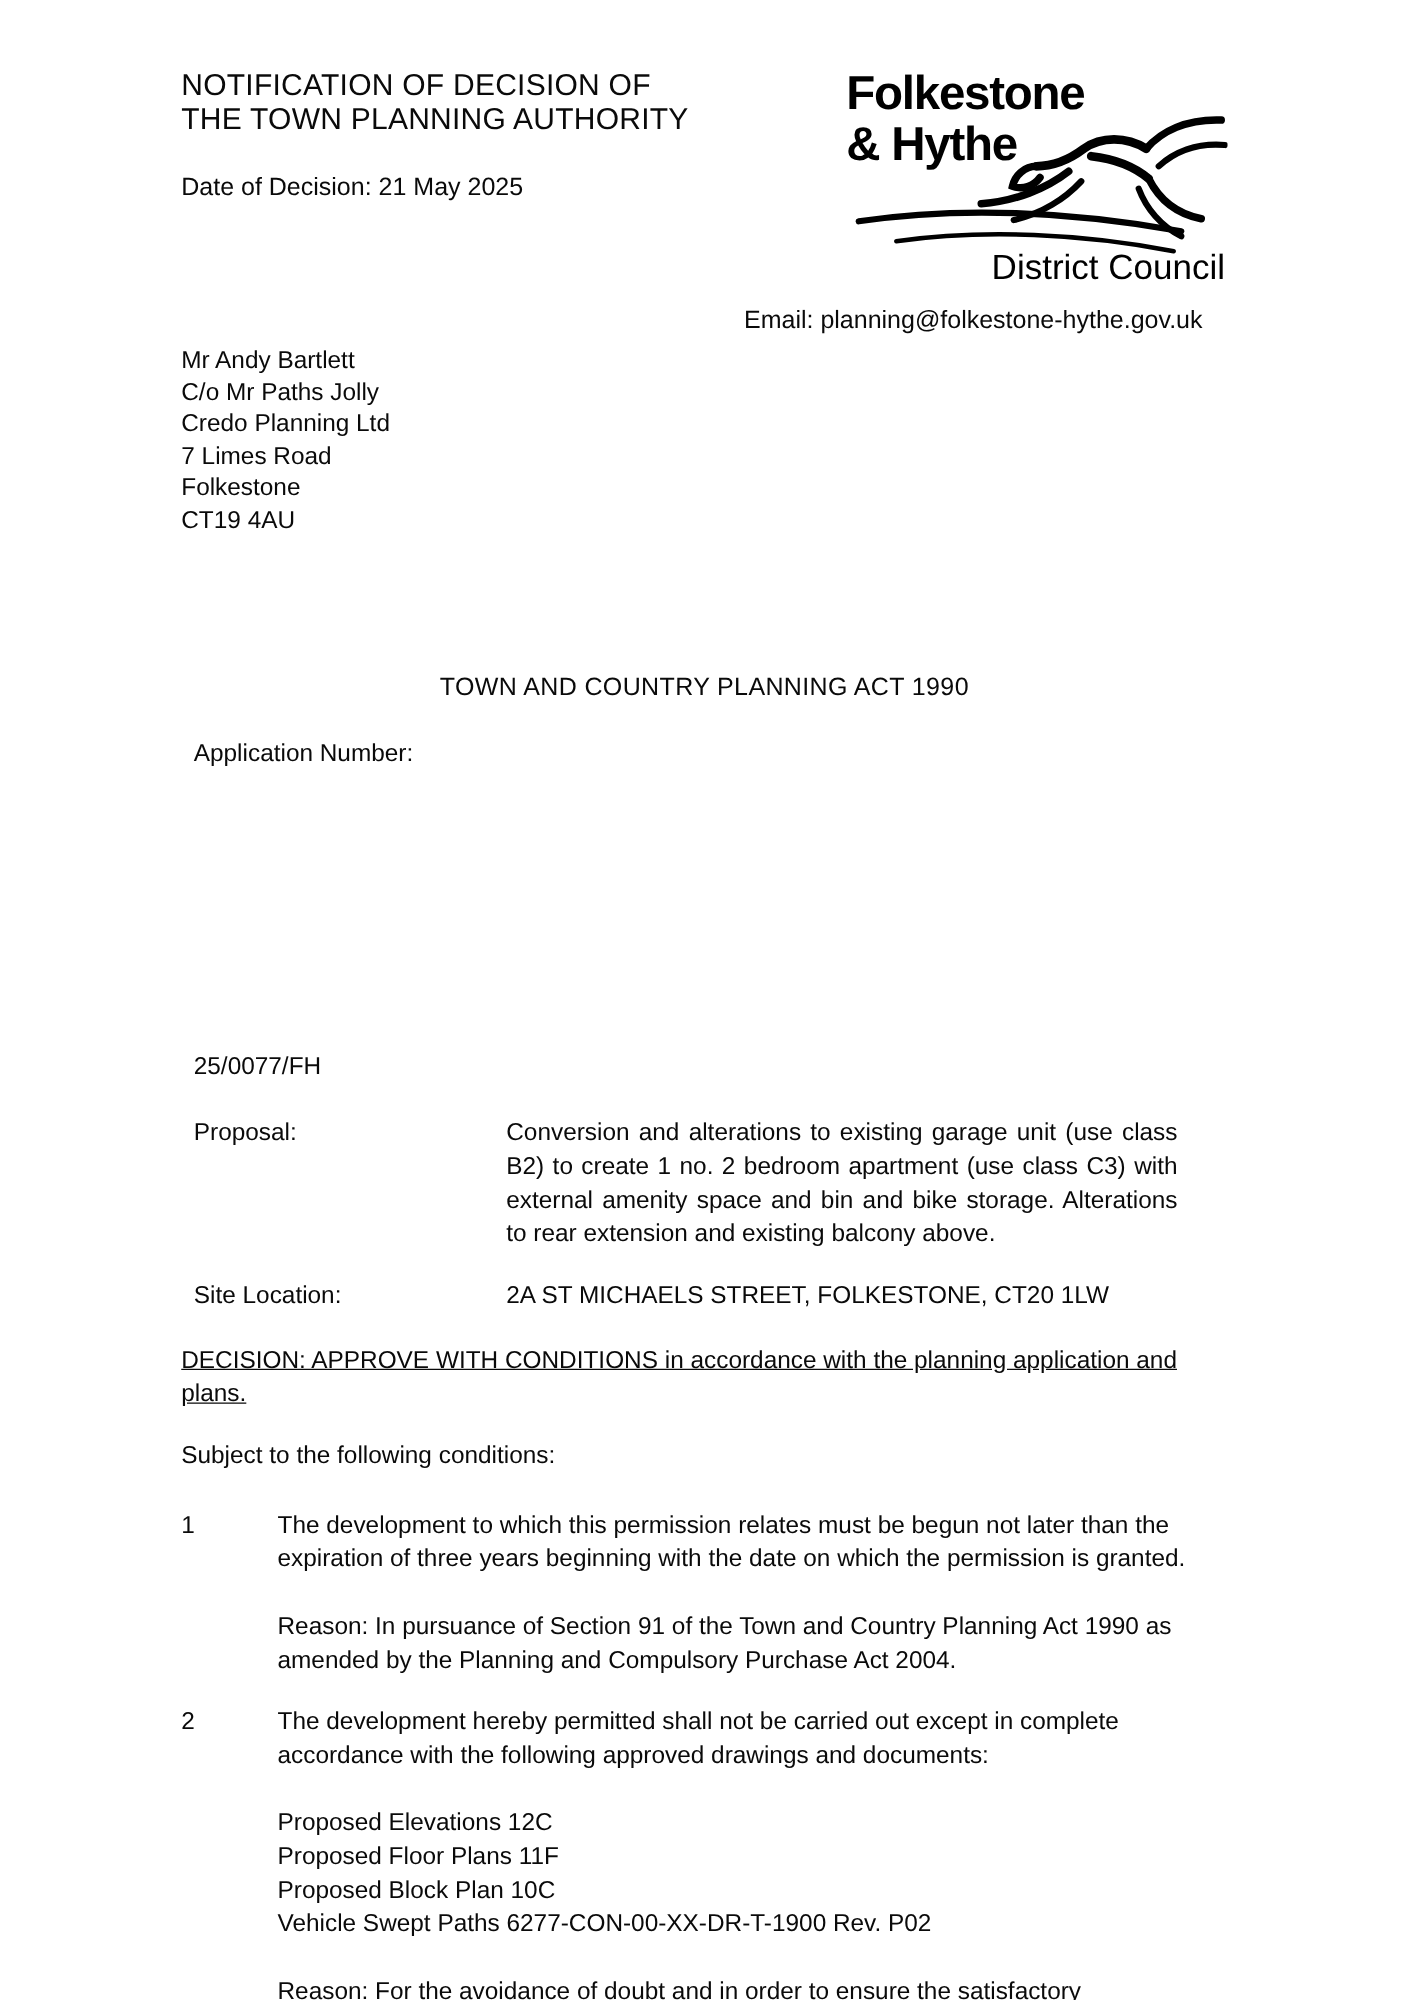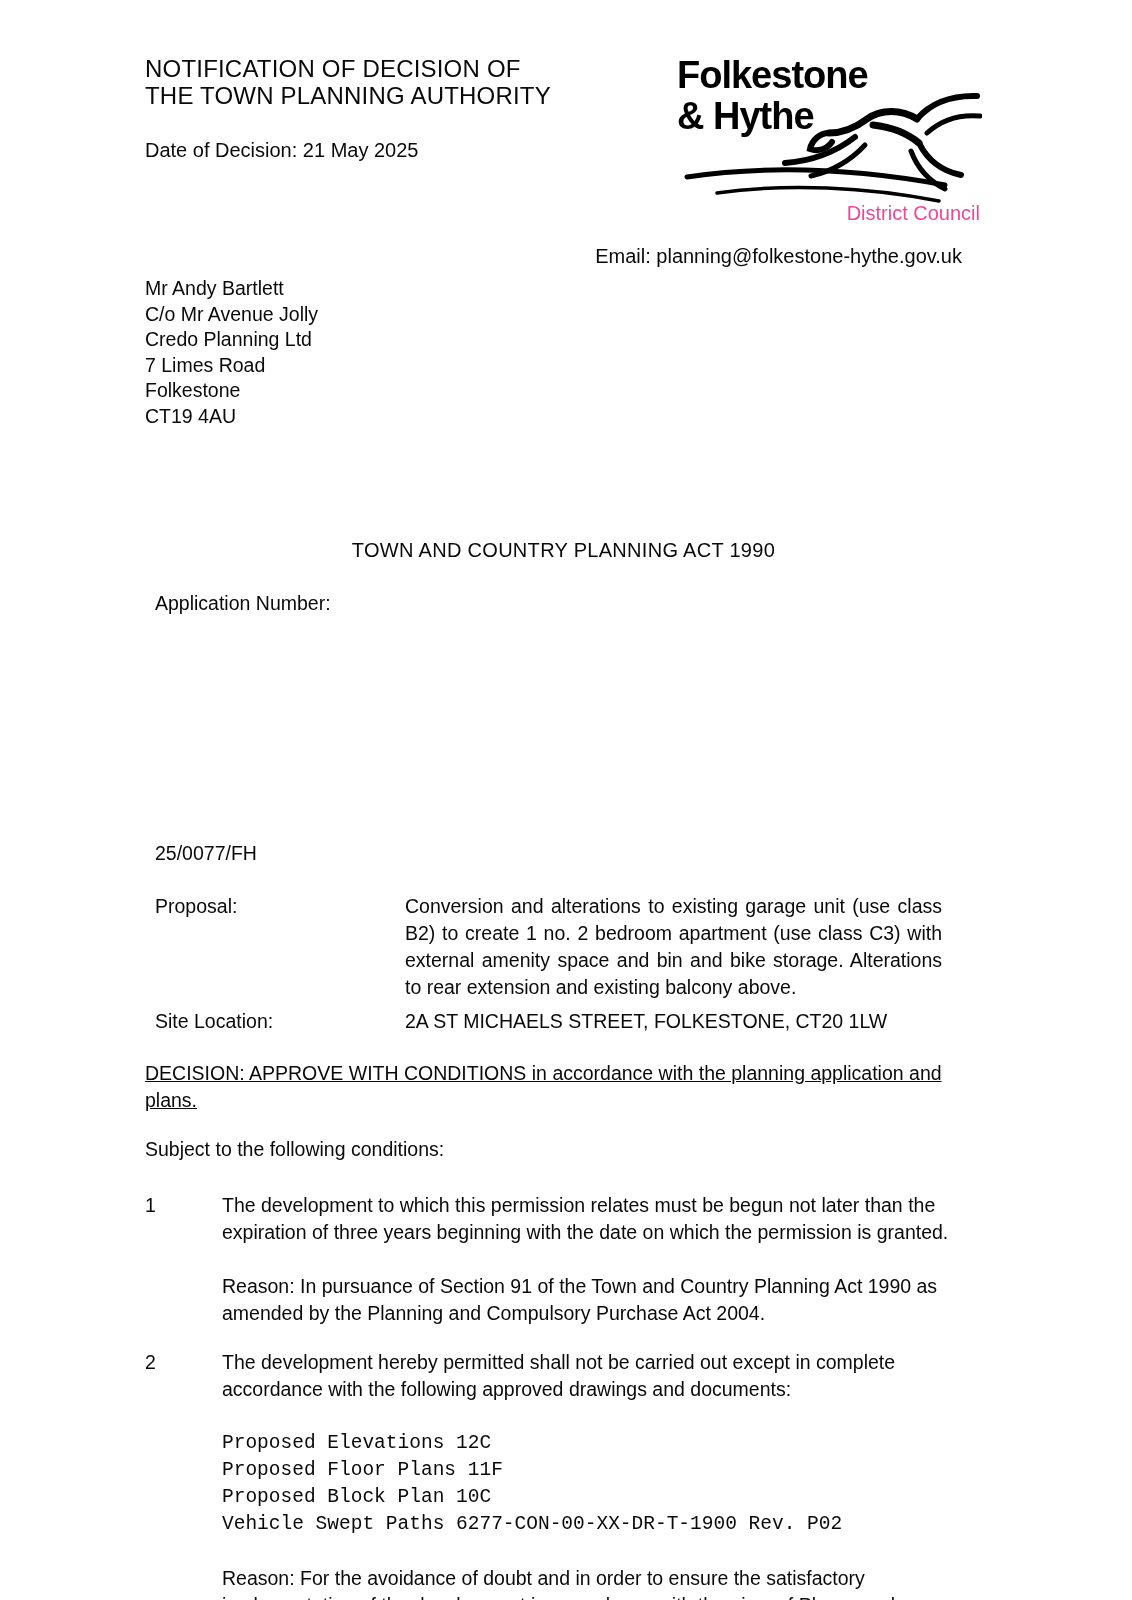--- a/index.html
+++ b/index.html
@@ -22,46 +22,46 @@
   .doc-title { font-size: 24px; line-height: 27px; letter-spacing: 0.2px; }
   .decision-date { margin-top: 28px; font-size: 20px; }
 
   .logo-block { position: relative; width: 305px; height: 172px; flex: 0 0 305px; }
   .logo-line1, .logo-line2 {
     position: relative; z-index: 2;
     font-weight: bold; font-size: 38px; line-height: 41px; letter-spacing: -1px;
     color: #000;
   }
   .horse-svg { position: absolute; left: 0; top: 26px; z-index: 1; }
-  .logo-sub { position: absolute; right: 2px; bottom: 0; z-index: 2; font-size: 20px; color: #ec4899; }
+  .logo-sub { position: absolute; right: 2px; bottom: 0; z-index: 2; font-size: 28px; color: #000000; }
 
   .email-line { margin-top: 16px; text-align: right; padding-right: 20px; font-size: 20px; }
 
   .recipient { margin-top: 6px; line-height: 25.5px; font-size: 19.5px; }
 
   .act-title { margin-top: 108px; text-align: center; font-size: 20px; letter-spacing: 0.3px; }
 
   .field-row { display: flex; padding-left: 10px; }
   .field-label { flex: 0 0 250px; }
   .field-value { width: 537px; }
   .row-appnum { margin-top: 26px; flex-direction: column; }
   .row-proposal { margin-top: 26px; }
-  .row-sitelocation { margin-top: 7px; }
+  .row-sitelocation { margin-top: 22px; }
   .justify { text-align: justify; }
 
   .decision-statement { margin-top: 25px; max-width: 800px; text-decoration: underline; }
   .conditions-intro { margin-top: 22px; }
 
   .condition { display: flex; }
   .condition-1 { margin-top: 29px; }
   .condition-2 { margin-top: 22px; }
   .cond-num { flex: 0 0 77px; }
   .cond-body { max-width: 745px; }
   .cond-reason { margin-top: 27px; }
-  .drawing-list { margin-top: 27px; font-family: Liberation Mono, monospace; }
+  .drawing-list { margin-top: 27px; }
 
   .footer {
     position: absolute;
     left: 145px; right: 140px; top: 1466px;
     font-size: 16.5px; line-height: 25px;
   }
 </style>
 </head>
 <body>
 
@@ -96,21 +96,21 @@
         <div class="logo-line1">Folkestone</div>
         <div class="logo-line2">&amp; Hythe</div>
         <div class="logo-sub">District Council</div>
       </div>
     </div>
 
     <div class="email-line">Email: planning@folkestone-hythe.gov.uk</div>
 
     <div class="recipient">
       <div>Mr Andy Bartlett</div>
-      <div>C/o Mr Avenue Jolly</div>
+      <div>C/o Mr Paths Jolly</div>
       <div>Credo Planning Ltd</div>
       <div>7 Limes Road</div>
       <div>Folkestone</div>
       <div>CT19 4AU</div>
     </div>
 
     <div class="act-title">TOWN AND COUNTRY PLANNING ACT 1990</div>
 
     <div class="field-row row-appnum">
       <div class="field-label">Application Number:</div>

